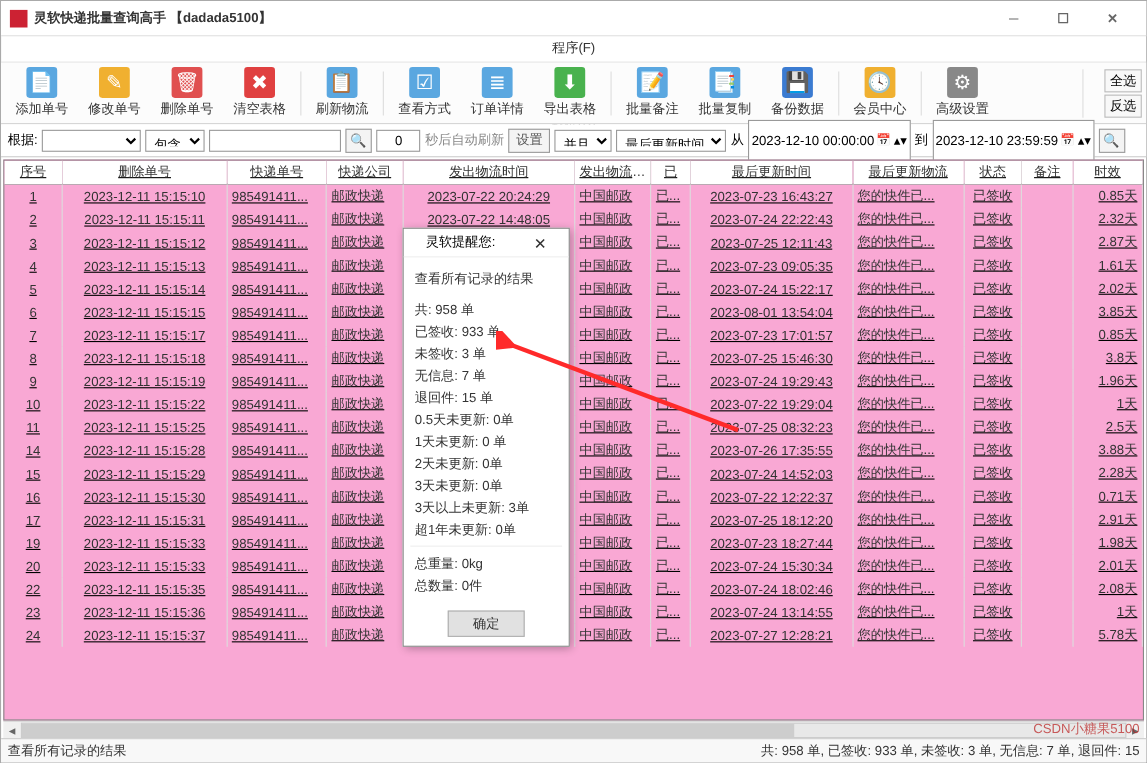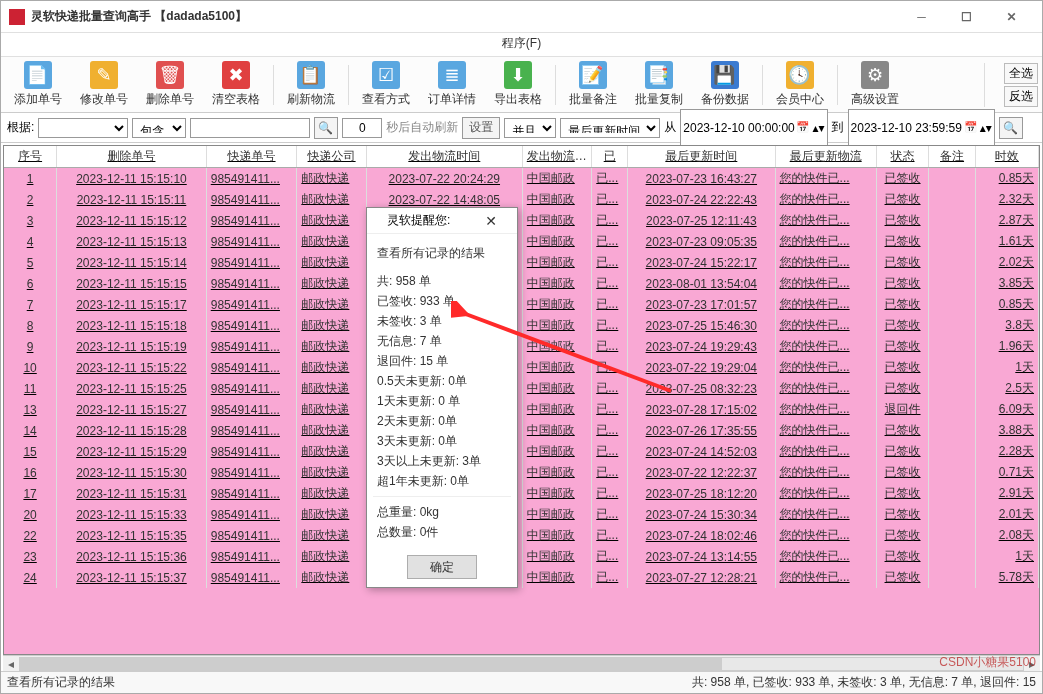--- a/index.html
+++ b/index.html
@@ -349,34 +349,20 @@
             <td class="ctr"></td>
             <td>中国邮政</td>
             <td>已...</td>
             <td class="ctr">2023-07-25 08:32:23</td>
             <td>您的快件已...</td>
             <td class="ctr">已签收</td>
             <td></td>
             <td class="rt">2.5天</td>
           </tr>
           <tr>
-            <td class="ctr">13</td>
-            <td class="ctr">2023-12-11 15:15:27</td>
-            <td>985491411...</td>
-            <td>邮政快递</td>
-            <td class="ctr"></td>
-            <td>中国邮政</td>
-            <td>已...</td>
-            <td class="ctr">2023-07-28 17:15:02</td>
-            <td>您的快件已...</td>
-            <td class="ctr">退回件</td>
-            <td></td>
-            <td class="rt">6.09天</td>
-          </tr>
-          <tr>
             <td class="ctr">14</td>
             <td class="ctr">2023-12-11 15:15:28</td>
             <td>985491411...</td>
             <td>邮政快递</td>
             <td class="ctr"></td>
             <td>中国邮政</td>
             <td>已...</td>
             <td class="ctr">2023-07-26 17:35:55</td>
             <td>您的快件已...</td>
             <td class="ctr">已签收</td>
@@ -417,20 +403,34 @@
             <td>985491411...</td>
             <td>邮政快递</td>
             <td class="ctr"></td>
             <td>中国邮政</td>
             <td>已...</td>
             <td class="ctr">2023-07-25 18:12:20</td>
             <td>您的快件已...</td>
             <td class="ctr">已签收</td>
             <td></td>
             <td class="rt">2.91天</td>
+          </tr>
+          <tr>
+            <td class="ctr">19</td>
+            <td class="ctr">2023-12-11 15:15:33</td>
+            <td>985491411...</td>
+            <td>邮政快递</td>
+            <td class="ctr"></td>
+            <td>中国邮政</td>
+            <td>已...</td>
+            <td class="ctr">2023-07-23 18:27:44</td>
+            <td>您的快件已...</td>
+            <td class="ctr">已签收</td>
+            <td></td>
+            <td class="rt">1.98天</td>
           </tr>
           <tr>
             <td class="ctr">20</td>
             <td class="ctr">2023-12-11 15:15:33</td>
             <td>985491411...</td>
             <td>邮政快递</td>
             <td class="ctr"></td>
             <td>中国邮政</td>
             <td>已...</td>
             <td class="ctr">2023-07-24 15:30:34</td>

